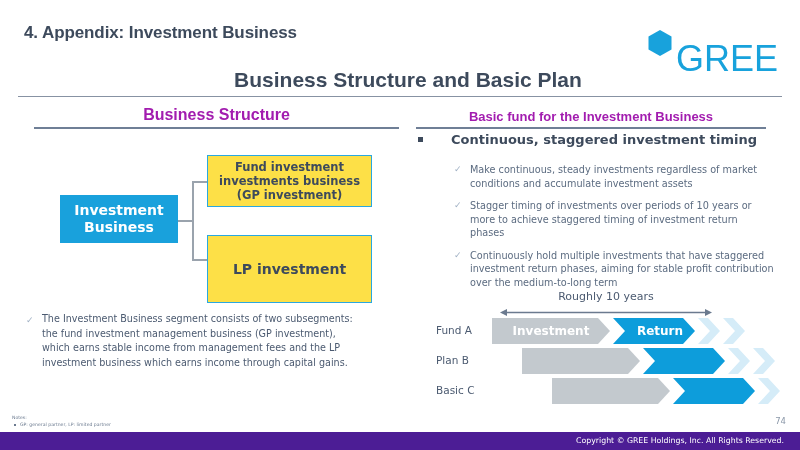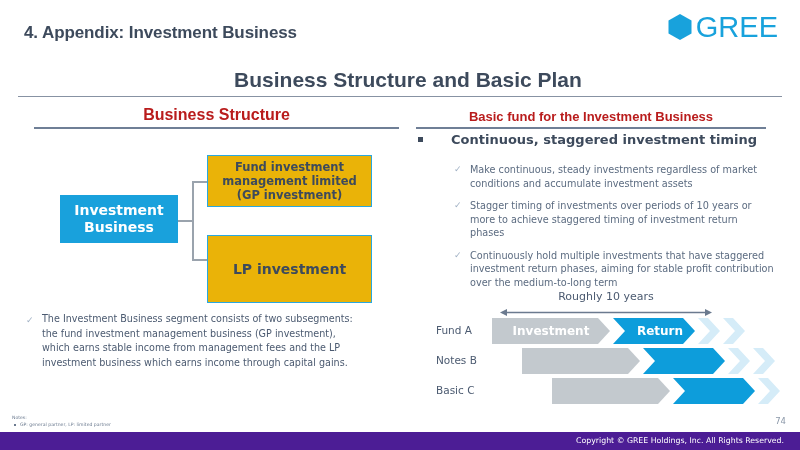--- a/index.html
+++ b/index.html
@@ -31,25 +31,26 @@
     position: absolute;
     right: 22px;
     top: 12px;
     display: flex;
     align-items: center;
     gap: 3px;
   }
   .logo-hex { display:block; }
   .logo-word {
     font-family: "Liberation Sans", sans-serif;
-    font-size: 29px;
+    font-size: 36px;
     font-weight: 500;
     color: #18A2DC;
     letter-spacing: 0px;
     line-height: 30px;
+    margin-top: 32px;
   }
 
   .slide-title {
     position: absolute;
     left: 0;
     right: 0;
     top: 68px;
     text-align: center;
     font-family: "Liberation Sans", sans-serif;
     font-size: 21px;
@@ -64,21 +65,21 @@
     top: 96px;
     height: 1px;
     background: #8792a3;
   }
 
   
   .col-head {
     position: absolute;
     font-family: "Liberation Sans", sans-serif;
     font-weight: bold;
-    color: #b91c1c;
+    color: #a21caf;
     text-align: center;
   }
   .col-head .rule {
     height: 2px;
     background: #6f7f96;
     margin-top: 3px;
   }
   #col-head-left {
     left: 34px;
     top: 106px;
@@ -116,21 +117,21 @@
     width: 118px;
     height: 48px;
     background: #19A1DC;
     color: #ffffff;
     font-size: 14px;
     line-height: 17px;
   }
   .node-child {
     left: 147px;
     box-sizing: border-box;
-    background: #eab308;
+    background: #fde047;
     border: 1px solid #2aa8e0;
     color: #3d4a5c;
     font-size: 11.5px;
     line-height: 14px;
     width: 165px;
   }
   #node-fund { top: 5px; height: 52px; }
   #node-lp   { top: 85px; height: 68px; font-size: 14px; }
 
   .connector {
@@ -287,21 +288,21 @@
   <div class="connector">
     <div class="vline"></div>
     <div class="hline h-mid"></div>
     <div class="hline h-top"></div>
     <div class="hline h-bot"></div>
   </div>
 
   <div class="node node-child" id="node-fund">
     <span>
       <span>Fund investment</span><br>
-      <span>management limited</span><br>
+      <span>investments business</span><br>
       <span>(GP investment)</span>
     </span>
   </div>
 
   <div class="node node-child" id="node-lp">
     <span>LP investment</span>
   </div>
 </div>
 
 <div class="left-note">
@@ -343,21 +344,21 @@
         <path d="M0,0 L106,0 L118,13 L106,26 L0,26 Z" fill="#c3c9ce"></path>
         <path d="M121,0 L191,0 L203,13 L191,26 L121,26 L133,13 Z" fill="#0d9ddb"></path>
         <path d="M206,0 L216,0 L228,13 L216,26 L206,26 L218,13 Z" fill="#d5ecf8"></path>
         <path d="M231,0 L241,0 L253,13 L241,26 L231,26 L243,13 Z" fill="#d5ecf8"></path>
       </svg>
     <div class="chev-label" id="lbl-inv" style="left: 56px; width: 118px;">Investment</div>
     <div class="chev-label" id="lbl-ret" style="left: 183px; width: 82px;">Return</div>
   </div>
 
   <div class="fund-row" id="fund-row-b">
-    <div class="fund-label">Notes B</div>
+    <div class="fund-label">Plan B</div>
     <svg class="fund-bar" id="bar-b" width="310" height="26" style="left:86px;">
         <path d="M0,0 L106,0 L118,13 L106,26 L0,26 Z" fill="#c3c9ce"></path>
         <path d="M121,0 L191,0 L203,13 L191,26 L121,26 L133,13 Z" fill="#0d9ddb"></path>
         <path d="M206,0 L216,0 L228,13 L216,26 L206,26 L218,13 Z" fill="#d5ecf8"></path>
         <path d="M231,0 L241,0 L253,13 L241,26 L231,26 L243,13 Z" fill="#d5ecf8"></path>
       </svg>
   </div>
 
   <div class="fund-row" id="fund-row-c">
     <div class="fund-label">Basic C</div>

